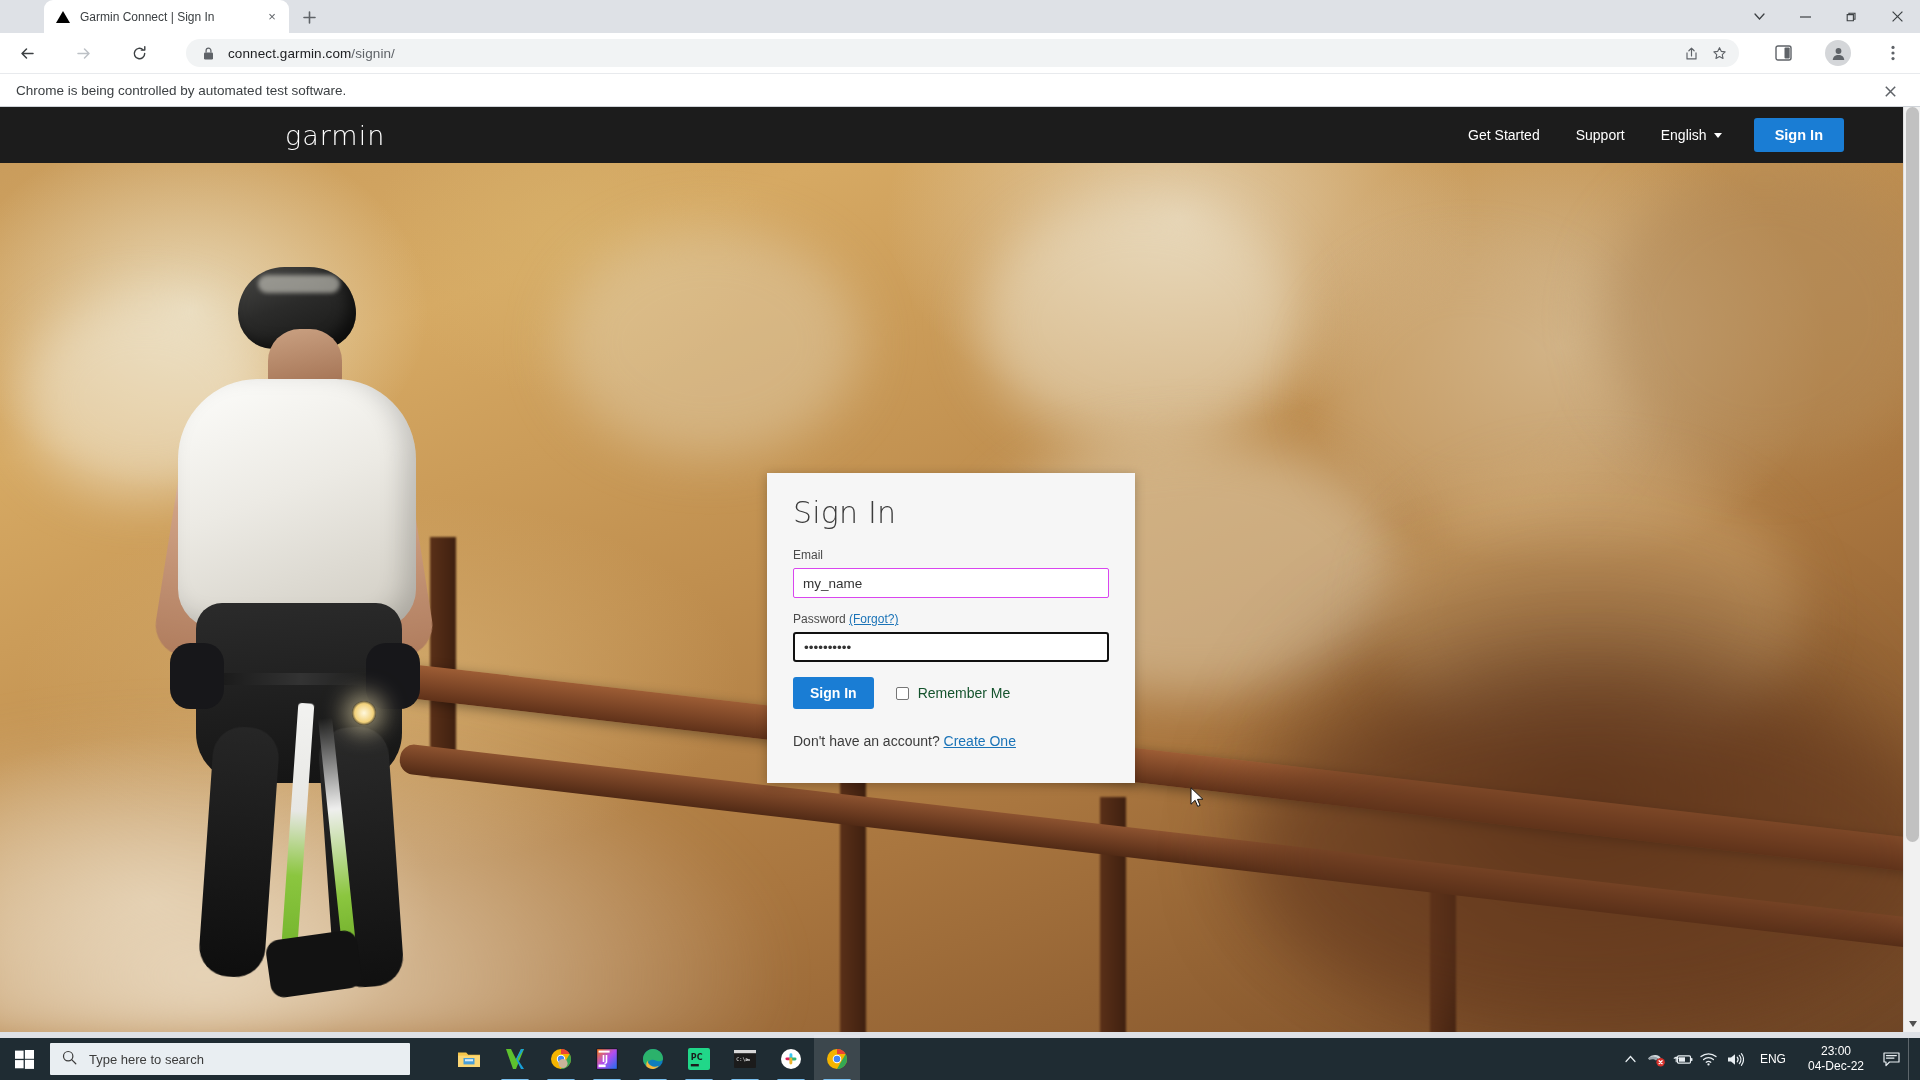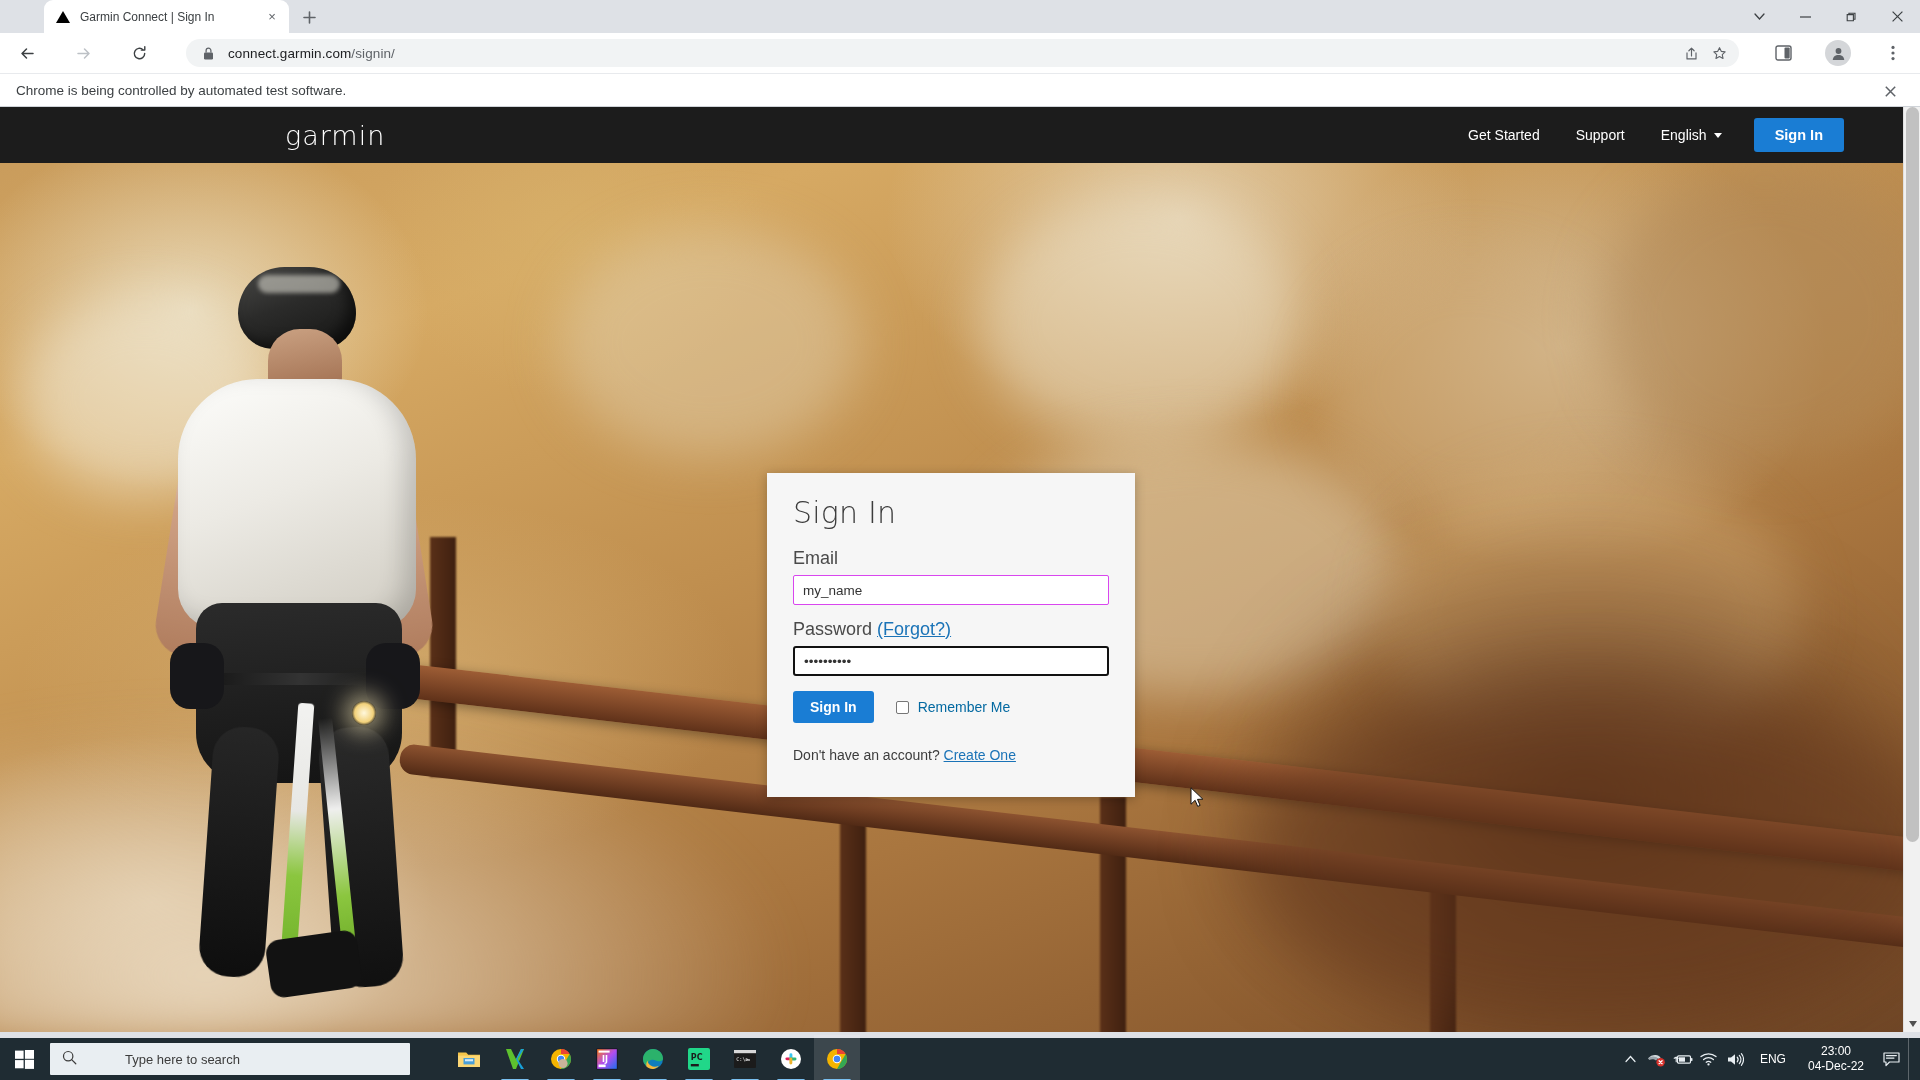--- a/index.html
+++ b/index.html
@@ -277,61 +277,61 @@
     position: absolute; left: 767px; top: 366px;
     width: 368px; background: #f6f6f6;
     box-shadow: 0 2px 10px rgba(0,0,0,.25);
     padding: 22px 26px 34px 26px; z-index: 30;
   }
   .card-title {
     font-size: 30px; font-weight: 300; color: #3c3c3c;
     font-family: "DejaVu Sans", sans-serif;
     margin-bottom: 18px; letter-spacing: .2px;
   }
-  .field-label { font-size: 18px; color: #4a4a4a; margin-bottom: 6px; }
+  .field-label { font-size: 12px; color: #4a4a4a; margin-bottom: 6px; }
   .field-label a { color: #1a73b7; text-decoration: underline; }
   .text-input {
     width: 100%; height: 30px; border: 1px solid #d946ef; background: #fff;
     font-size: 13.5px; color: #333; padding: 0 9px; border-radius: 2px;
     font-family: "Liberation Sans", sans-serif; outline: none;
   }
   .text-input.focused { border: 2px solid #111; border-radius: 3px; }
   .spacer-14 { height: 14px; }
   .row-actions { display: flex; align-items: center; margin-top: 15px; }
   .btn-signin {
     background: #1a7dd4; color: #fff; font-size: 14px; font-weight: bold;
     border: none; padding: 8px 17px; border-radius: 3px;
     font-family: "Liberation Sans", sans-serif; cursor: pointer;
   }
   .remember-wrap { display: flex; align-items: center; margin-left: 22px; }
   .cbox {
     width: 13px; height: 13px; border: 1px solid #767676; background: #fff;
     border-radius: 2px; display: inline-block;
   }
-  .remember-label { font-size: 14px; color: #0369a1; margin-left: 9px; }
+  .remember-label { font-size: 14px; color: #14532d; margin-left: 9px; }
   .create-row { margin-top: 24px; font-size: 14px; color: #3c3c3c; }
   .create-row a { color: #1a73b7; text-decoration: underline; }
 
   
   .cursor {
     position: absolute; left: 1190px; top: 680px; z-index: 70;
     width: 14px; height: 21px;
   }
 
   
   .taskbar {
     position: absolute; left: 0; bottom: 0; width: 1920px; height: 42px;
     background: #1f2c33; display: flex; align-items: center; z-index: 100;
   }
   .tb-start {
     width: 48px; height: 42px; display: flex; align-items: center; justify-content: center;
   }
   .tb-search {
     width: 360px; height: 32px; background: #e9eef2; border-radius: 1px;
-    display: flex; align-items: center; padding: 0 12px; margin-left: 2px; gap: 36px;
+    display: flex; align-items: center; padding: 0 12px; margin-left: 2px;
   }
   .tb-search-text { font-size: 13px; color: #3c3c3c; margin-left: 12px; }
   .tb-apps { display: flex; align-items: center; margin-left: 36px; gap: 0; }
   .tb-app {
     width: 46px; height: 48px; display: flex; align-items: center; justify-content: center;
     position: relative;
   }
   .tb-app.active { background: rgba(255,255,255,.13); }
   .tb-app.running::after {
     content: ''; position: absolute; bottom: 1px; left: 9px; width: 28px; height: 3px;

